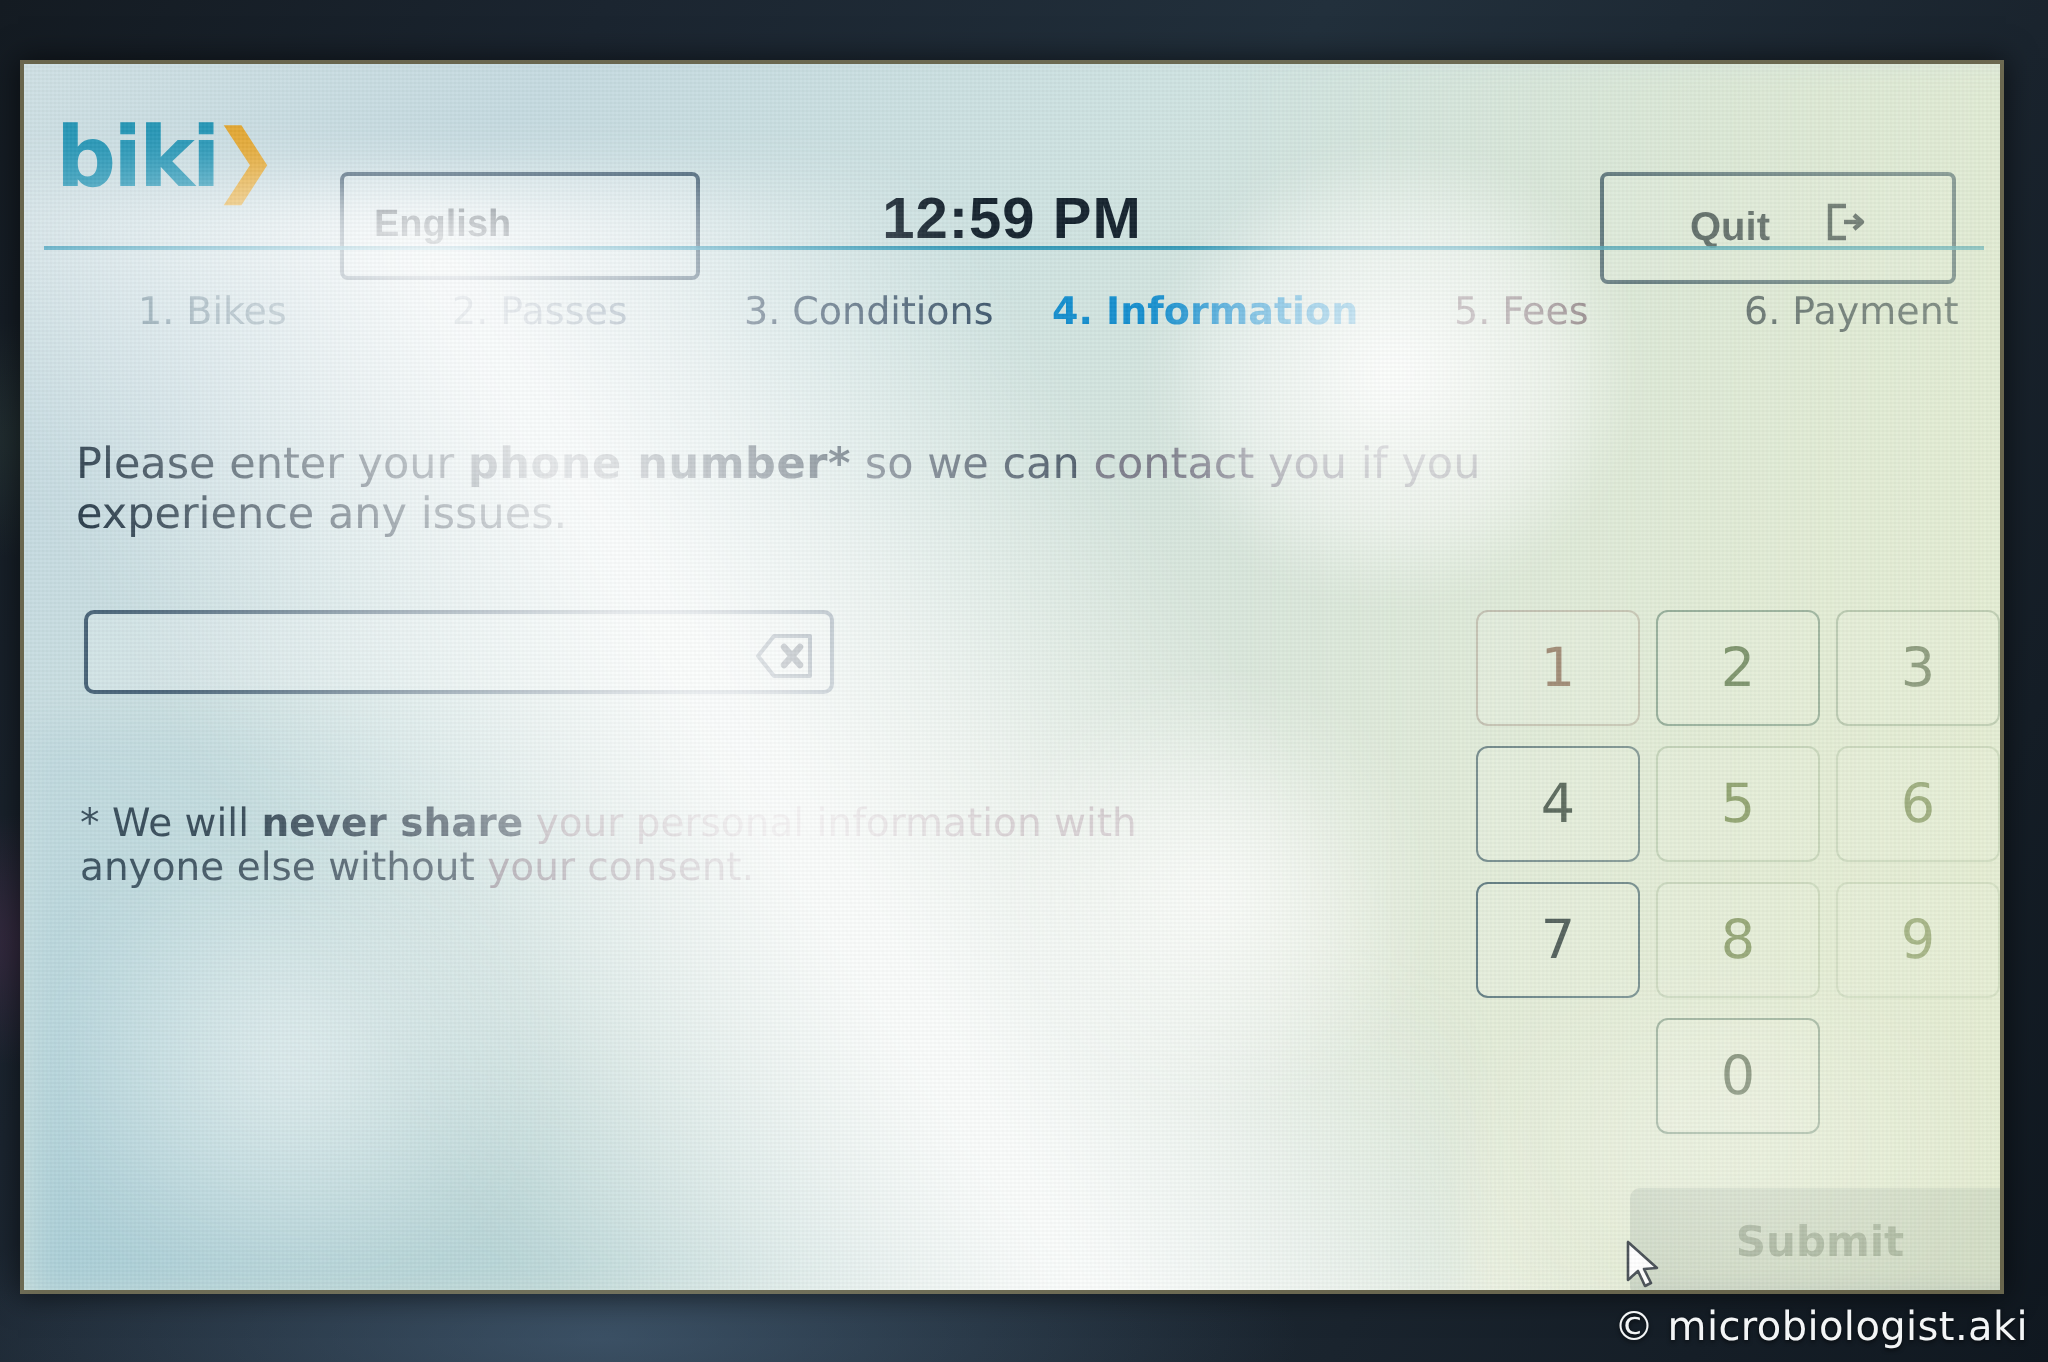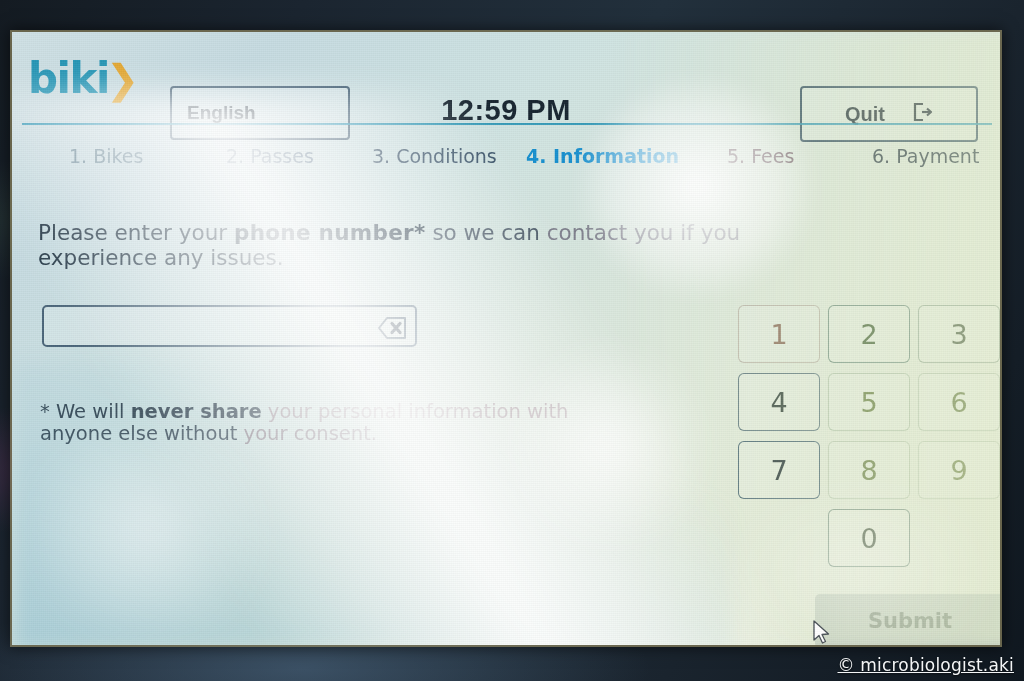--- a/index.html
+++ b/index.html
@@ -335,26 +335,25 @@
     top: 588px;
     z-index: 55;
   }
 
   
   .watermark {
     position: absolute;
     right: 10px;
     bottom: 6px;
     z-index: 90;
-    font-size: 17px;
+    font-size: 20px;
     color: #f3f5f6;
     font-family: "DejaVu Sans", sans-serif;
     letter-spacing: .2px;
     text-shadow: 0 1px 2px rgba(0,0,0,.6);
-    text-decoration: underline;
   }
 </style>
 </head>
 <body>
 
 <div id="photo">
   <div class="bezel-sheen"></div>
 
   <div id="screen">
 

